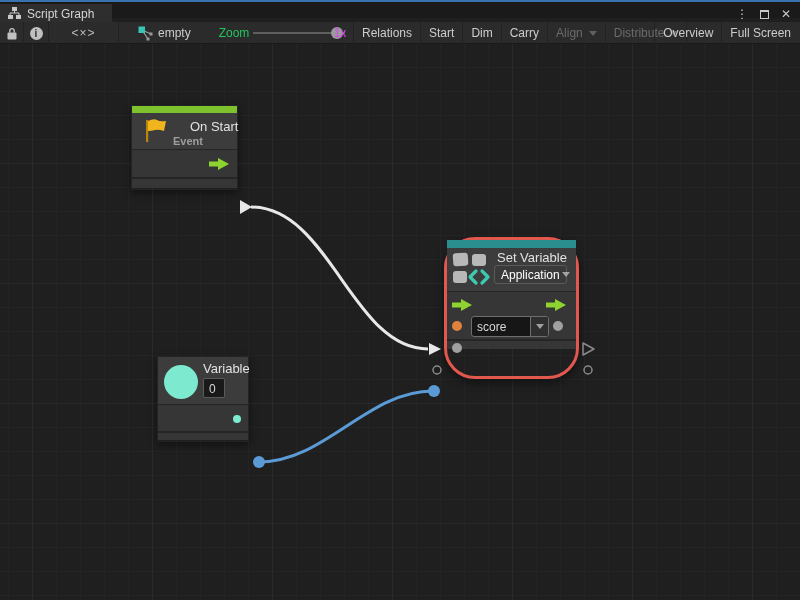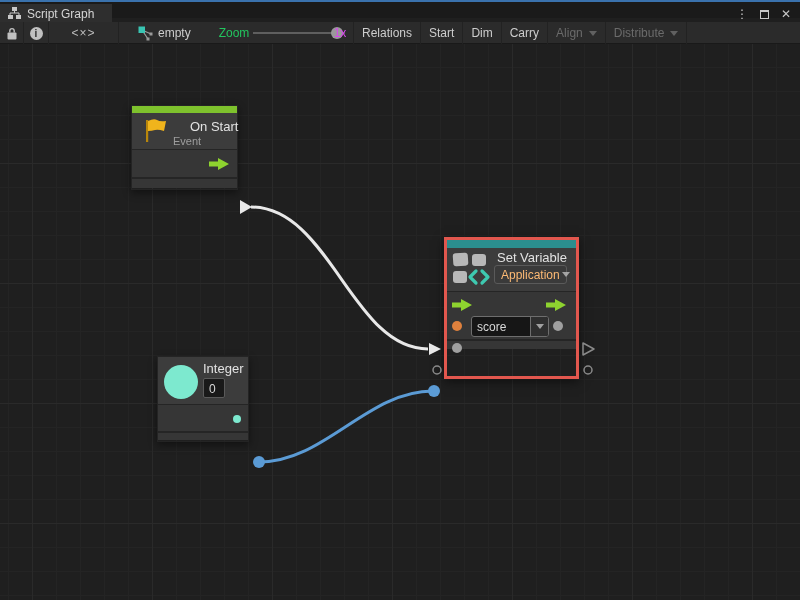--- a/index.html
+++ b/index.html
@@ -44,37 +44,37 @@
     background-size:120px 120px,120px 120px,24px 24px,24px 24px;
     background-position:32px 119px,32px 119px,8px 23px,8px 23px;}
 
   
   .node{position:absolute;border:1px solid #242424;box-shadow:0 3px 8px rgba(0,0,0,.45);}
   .node .bar{height:7px;}
   .node .header{background:#3c3c3c;position:relative;}
   .node .body{background:#363636;position:relative;border-top:1px solid #252525;}
   .node .footer{background:#363636;border-top:2px solid #252525;}
   .node-title{color:#e2e2e2;font-size:13px;position:absolute;white-space:nowrap;}
-  .node-sub{color:#9e9e9e;font-size:11px;position:absolute;white-space:nowrap;}
+  .node-sub{color:#9e9e9e;font-size:11px;position:absolute;white-space:nowrap;font-weight:bold;}
   .dot{position:absolute;border-radius:50%;}
   .flow-arrow{position:absolute;width:20px;height:12px;}
 
   
   #node-on-start{left:131px;top:61px;width:107px;height:85px;}
   #node-on-start .header{height:36px;}
   #node-on-start .body{height:28px;}
   #node-on-start .footer{height:11px;}
 
   
   #node-set-variable{left:444px;top:193px;width:135px;height:142px;border:3px solid #e2574e;box-shadow:0 3px 10px rgba(0,0,0,.5);}
   #node-set-variable .bar{height:8px;}
   #node-set-variable .header{height:43px;}
   #node-set-variable .body{height:48px;}
   #node-set-variable .footer{height:10px;}
-  .sv-dropdown{position:absolute;left:47px;top:17px;width:73px;height:19px;background:#3a3a3a;border:1px solid #5a5a5a;border-radius:3px;display:flex;align-items:center;justify-content:space-between;padding:0 6px;color:#fdba74;font-size:12px;}
+  .sv-dropdown{position:absolute;left:47px;top:17px;width:73px;height:19px;background:#3a3a3a;border:1px solid #5a5a5a;border-radius:3px;display:flex;align-items:center;justify-content:space-between;padding:0 6px;color:#ffffff;font-size:12px;}
   .name-field{position:absolute;left:24px;top:24px;width:78px;height:21px;display:flex;border:1px solid #6e6e6e;border-radius:3px;background:#161616;overflow:hidden;}
   .name-field input{flex:1;min-width:0;background:transparent;border:none;outline:none;color:#d8d8d8;font-size:12px;padding:0 5px;}
   .name-field .dd-btn{width:18px;background:#2f2f2f;border-left:1px solid #6e6e6e;display:flex;align-items:center;justify-content:center;color:#b5b5b5;}
 
   
   #node-integer{left:157px;top:312px;width:92px;height:86px;}
   #node-integer .header{height:47px;}
   #node-integer .body{height:27px;}
   #node-integer .footer{height:9px;}
   .int-circle{position:absolute;left:6px;top:8px;width:34px;height:34px;border-radius:50%;}
@@ -147,20 +147,24 @@
       <div class="tb-txt-btn">Carry</div>
       <div class="tb-txt-btn disabled">
         <span>Align</span>
           <span class="caret"></span>
       </div>
       <div class="tb-txt-btn disabled">
         <span>Distribute</span>
           <span class="caret"></span>
       </div>
     </div>
+    <div id="tb-right">
+      <div class="tb-txt-btn">Overview</div>
+      <div class="tb-txt-btn" style="border-right:none;">Full Screen</div>
+    </div>
   </div>
 
   <div id="canvas">
 
     <div class="node" id="node-on-start">
       <div class="bar" style="background-color: rgb(126, 194, 45);"></div>
       <div class="header">
         <svg class="flag" style="position:absolute;left:11px;top:5px;" width="26" height="26" viewBox="0 0 26 26">
           <rect x="3" y="2" width="2.2" height="22" fill="#b8860b"></rect>
           <path d="M5 3 Q11 0 14 2 T23 3 L21 13 Q15 11 12 12 T5 13 Z" style="fill: rgb(240, 180, 28);"></path>
@@ -172,32 +176,32 @@
         <svg class="flow-arrow" style="right:8px;top:8px;" viewBox="0 0 20 12">
           <path d="M0 3.5 H9 V0 L20 6 L9 12 V8.5 H0 Z" style="fill: rgb(142, 211, 47);"></path>
         </svg>
       </div>
       <div class="footer"></div>
     </div>
 
     <div class="node" id="node-integer">
       <div class="header" style="border-top:none;">
         <div class="int-circle" style="background-color: rgb(125, 233, 207);"></div>
-        <span class="node-title" style="left:45px;top:4px;">Integer</span>
+        <span class="node-title" style="left:45px;top:4px;">Variable</span>
         <div class="int-field">
           <input value="0" style="">
         </div>
       </div>
       <div class="body">
         <div class="dot" style="left: 75px; top: 10px; width: 8px; height: 8px; background-color: rgb(125, 233, 207);"></div>
       </div>
       <div class="footer"></div>
     </div>
 
-    <div class="node" id="node-set-variable" style="border-color: rgb(226, 87, 78);">
+    <div class="node" id="node-set-variable" style="border-color: rgb(226, 87, 78); border-radius: 31px;">
       <div class="bar" style="background-color: rgb(43, 142, 142);"></div>
       <div class="header">
         <svg style="position:absolute;left:5px;top:2px;" width="40" height="38" viewBox="0 0 40 38">
           <rect x="1" y="3" width="15" height="13" rx="3" fill="#b8b8b8" transform="rotate(-4 8 9)"></rect>
           <rect x="20" y="4" width="14" height="12" rx="3" fill="#b8b8b8"></rect>
           <rect x="1" y="21" width="14" height="12" rx="3" fill="#b8b8b8"></rect>
           <path d="M24 21 L18 27 L24 33 M30 21 L36 27 L30 33" fill="none" stroke-width="3.2" stroke-linecap="round" stroke-linejoin="round" style="stroke: rgb(62, 201, 176);"></path>
         </svg>
         <span class="node-title" style="left:50px;top:2px;">Set Variable</span>
         <div class="sv-dropdown">

